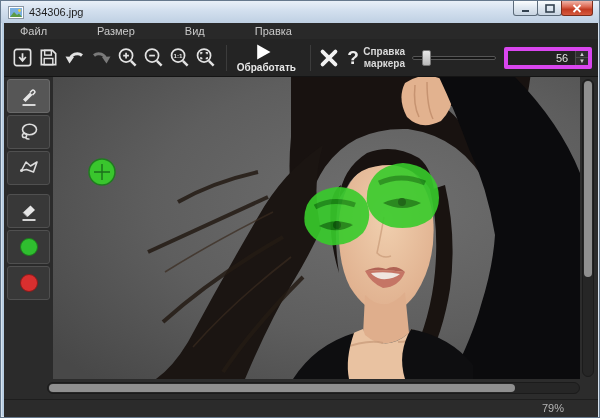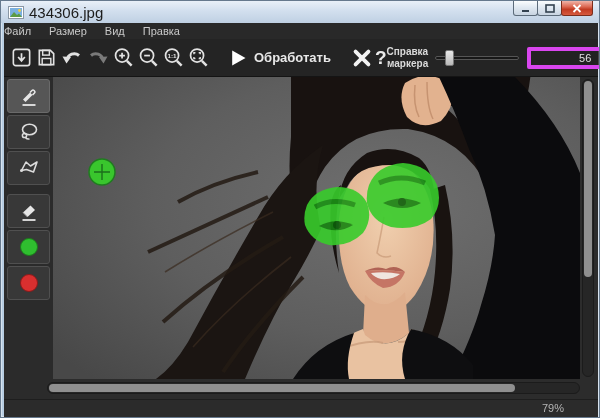--- a/index.html
+++ b/index.html
@@ -8,47 +8,47 @@
     position:relative; width:600px; height:418px;
     background:#b7cde2; border:1px solid #66798d; overflow:hidden;
     box-shadow:inset 0 0 0 1px rgba(255,255,255,.45);
   }
   
   .titlebar{ position:absolute; left:0; top:0; width:100%; height:22px;
     display:flex; align-items:center; padding-left:7px;
     background:linear-gradient(#e9f0f8,#d2dfee 45%,#bfd0e3);
   }
   .titlebar .doc-icon{ width:16px; height:13px; margin-right:5px; }
-  .titlebar .title{ font-size:15px; color:#1c1c1c; }
+  .titlebar .title{ font-size:11px; color:#1c1c1c; }
   .caption-buttons{ position:absolute; top:0; right:6px; display:flex; }
   .cap-btn{ width:25px; height:15px; border:1px solid #5c6b7a; border-top:none;
     border-radius:0 0 3px 3px; margin-left:-1px;
     background:linear-gradient(#fbfdfe,#e3ebf3 40%,#c8d4e1);
     display:flex; align-items:center; justify-content:center; cursor:default;
   }
   .cap-btn.close{ width:32px;
     background:linear-gradient(#f0b4a8,#dd6a54 40%,#c23b22 60%,#d65a3e);
     border-color:#7c2d1c;
   }
   
   .menubar{ position:absolute; left:3px; top:22px; width:594px; height:16px;
     background:#292929; display:flex; align-items:center; }
-  .menu-item{ font-size:11px; color:#c9c9c9; padding:0 0; margin-right:18px; cursor:default;text-align:center; }
+  .menu-item{ font-size:11px; color:#c9c9c9; padding:0 16px; margin-right:18px; cursor:default;text-align:center; }
   
   .toolbar{ position:absolute; left:3px; top:38px; width:594px; height:38px;
     background:#242424; border-bottom:1px solid #141414;
     display:flex; align-items:center; padding:0 6px; }
   .tbtn{ width:31px; height:30px; display:flex; align-items:center; justify-content:center;
     background:transparent; border:none; cursor:default; margin-right:2px; }
   .tbtn svg{ display:block; }
   .tbtn.disabled{ opacity:.45; }
   .tsep{ width:1px; height:26px; background:#3c3c3c; margin:0 6px; }
   .process-btn{ display:flex; align-items:center; background:transparent; border:none;
-    color:#e8e8e8; font-size:13px; font-weight:bold; padding:0 8px 0 4px; cursor:default;
-    font-family:"Liberation Sans", sans-serif; }
+    color:#e8e8e8; font-size:10px; font-weight:bold; padding:0 8px 0 4px; cursor:default;
+    font-family:"Liberation Sans", sans-serif;flex-direction:column; }
   .process-btn svg{ margin-right:6px; }
   .help-btn{ background:none; border:none; color:#ececec; font-size:19px; font-weight:bold;
     width:26px; cursor:default; font-family:"Liberation Sans", sans-serif; }
   .size-group{ margin-left:auto; display:flex; align-items:center; }
   .size-label{ font-size:10px; line-height:1.15; color:#dadada; font-weight:bold;
     text-align:right; margin-right:7px; }
   .slider{ position:relative; width:84px; height:16px; margin-right:8px; }
   .slider .track{ position:absolute; left:0; right:0; top:6px; height:4px;
     background:#171717; border:1px solid #555; border-radius:3px; }
   .slider .handle{ position:absolute; left:10px; top:0; width:9px; height:16px;

